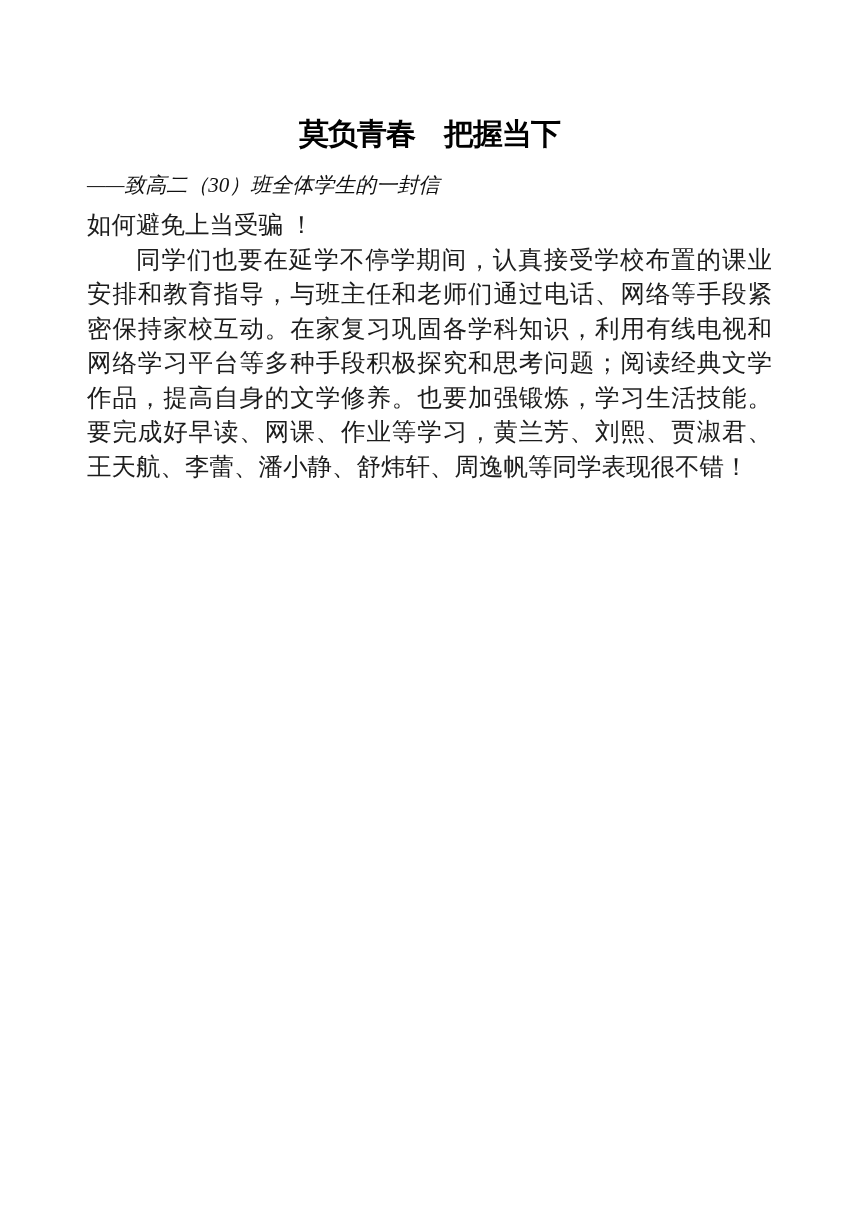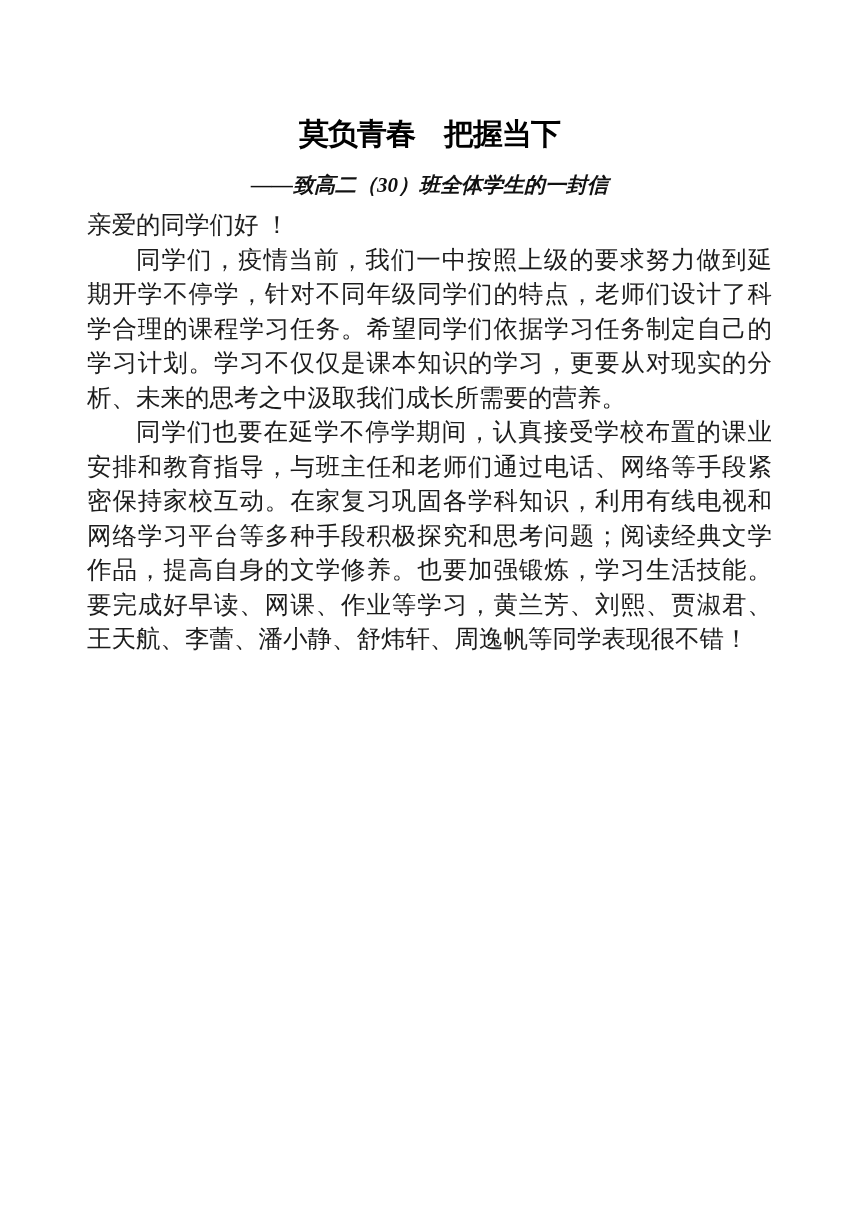--- a/index.html
+++ b/index.html
@@ -26,24 +26,23 @@
     font-family: "Liberation Sans", "DejaVu Sans", sans-serif;
     font-weight: 700;
     font-size: 30px;
     line-height: 40px;
     letter-spacing: -1px;
     color: #000000;
     white-space: pre;
   }
   .doc-subtitle {
     margin: 16px 0 0 0;
-    text-align: center;
     font-family: "Liberation Serif", "DejaVu Serif", serif;
     font-style: italic;
-    font-weight: 700;
+    font-weight: 400;
     font-size: 21px;
     line-height: 30px;
     color: #111111;
   }
   .doc-body {
     margin-top: 8px;
     font-family: "Liberation Serif", "DejaVu Serif", serif;
     font-size: 24.5px;
     line-height: 34.5px;
     color: #1c1c1c;
@@ -61,21 +60,20 @@
 </style>
 </head>
 <body>
 
 <div class="page">
   <h1 class="doc-title">莫负青春　把握当下</h1>
 
   <div class="doc-subtitle">——致高二（30）班全体学生的一封信</div>
 
   <div class="doc-body">
-    <p class="salutation">亲爱的同学们好 ！</p>
+    <p class="salutation">如何避免上当受骗 ！</p>
 
 
-    <p class="para">同学们，疫情当前，我们一中按照上级的要求努力做到延期开学不停学，针对不同年级同学们的特点，老师们设计了科学合理的课程学习任务。希望同学们依据学习任务制定自己的学习计划。学习不仅仅是课本知识的学习，更要从对现实的分析、未来的思考之中汲取我们成长所需要的营养。</p>
 
 
     <p class="para">同学们也要在延学不停学期间，认真接受学校布置的课业安排和教育指导，与班主任和老师们通过电话、网络等手段紧密保持家校互动。在家复习巩固各学科知识，利用有线电视和网络学习平台等多种手段积极探究和思考问题；阅读经典文学作品，提高自身的文学修养。也要加强锻炼，学习生活技能。要完成好早读、网课、作业等学习，黄兰芳、刘熙、贾淑君、王天航、李蕾、潘小静、舒炜轩、周逸帆等同学表现很不错！</p>
   </div>
 </div>
 
 </body></html>

